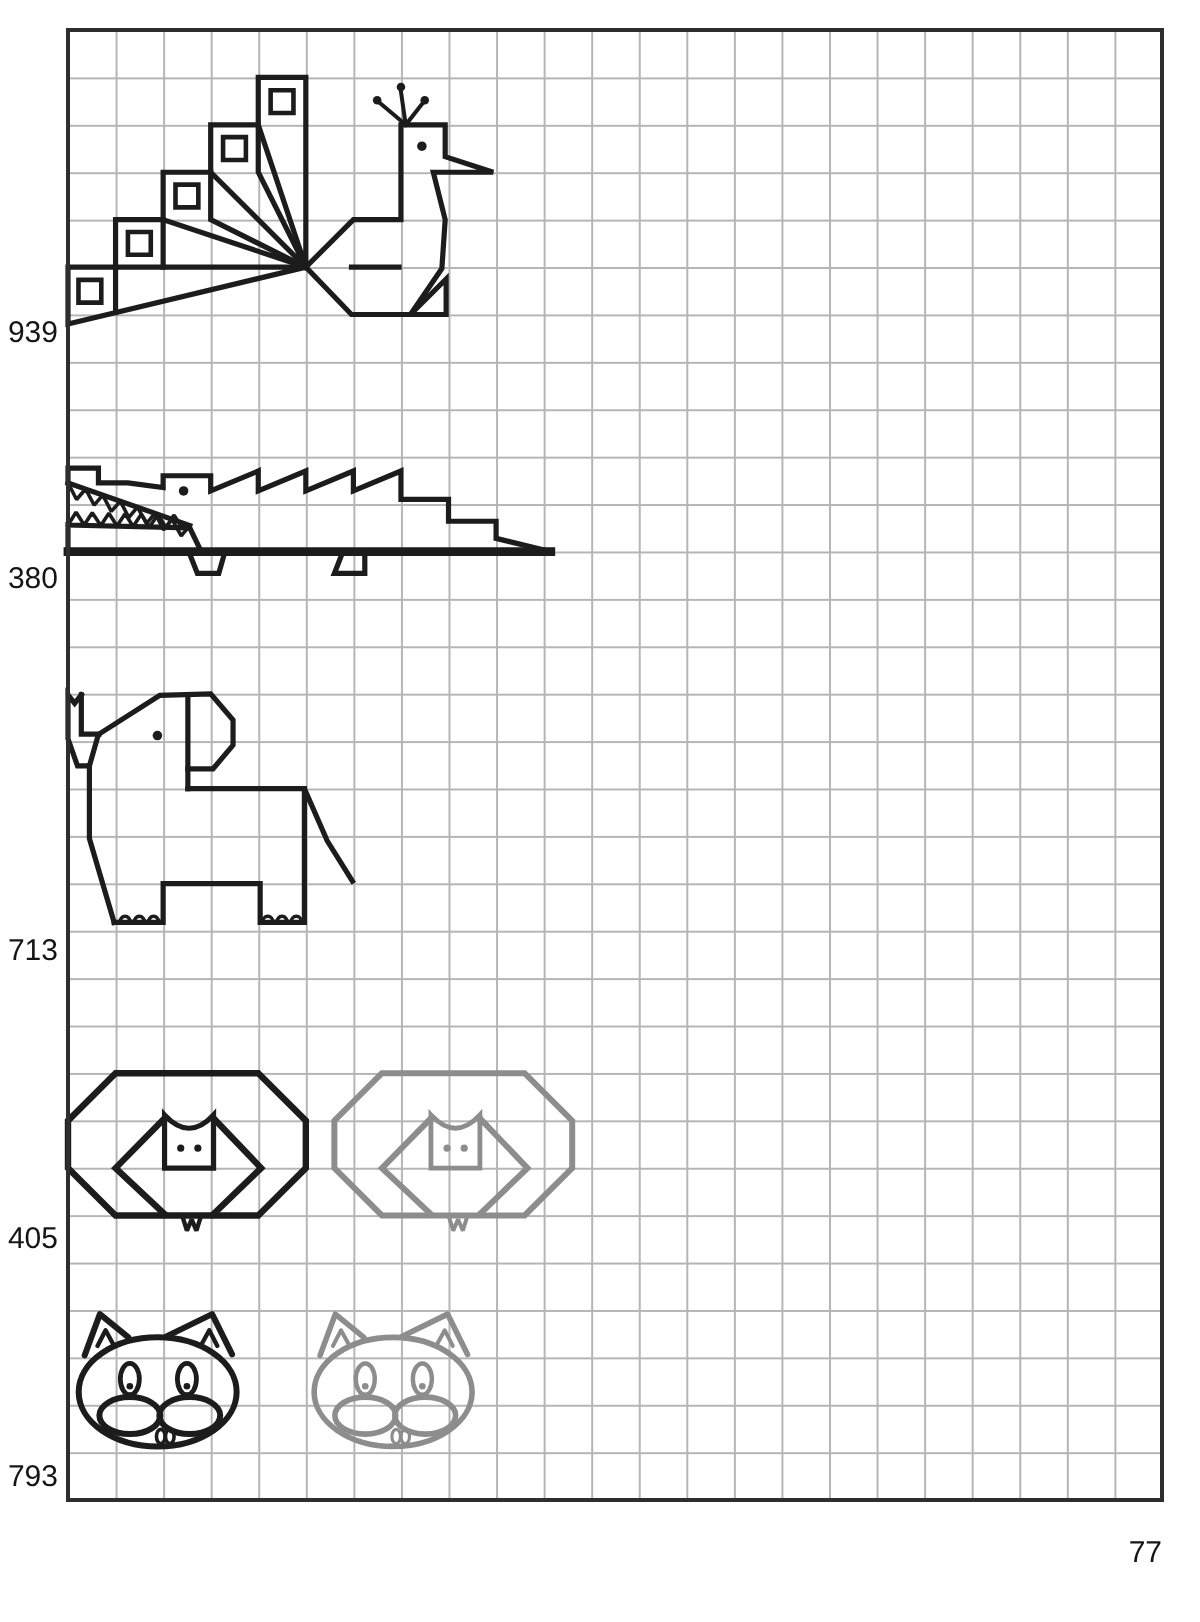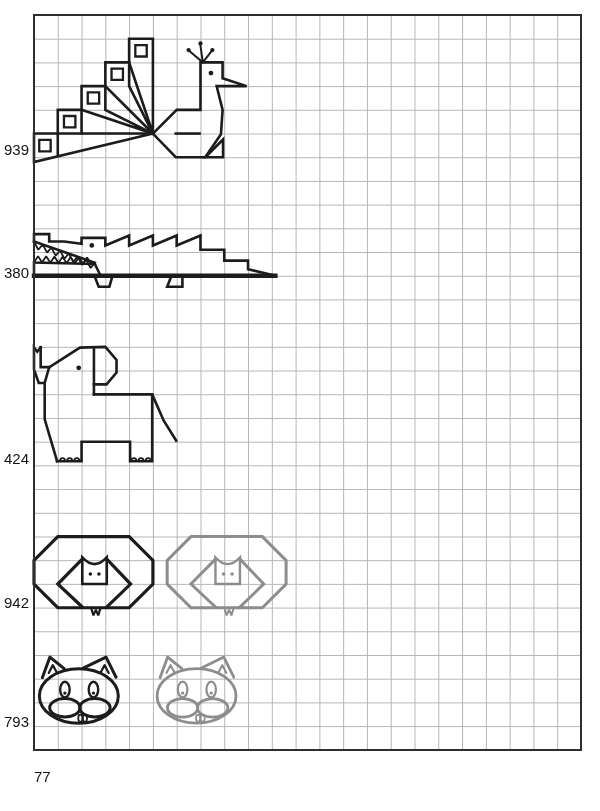--- a/index.html
+++ b/index.html
@@ -18,25 +18,25 @@
   }
   .grid-border{
     position:absolute;left:33px;top:14px;width:545px;height:733px;
     border:2px solid var(--grid-border,#2e2e2e);
     pointer-events:none;
   }
   svg.figures{position:absolute;left:0;top:0;}
   svg .stroke-shape{vector-effect:non-scaling-stroke;}
   .row-label{
     position:absolute;left:0;width:29px;height:18px;line-height:18px;
-    text-align:right;font-size:15px;color:var(--label,#151515);
+    text-align:right;font-size:15px;color:var(--label,#151515);margin-top:17px;
   }
   .page-number{
     position:absolute;left:34px;top:768px;width:547px;height:18px;line-height:18px;
-    text-align:left;font-size:15px;color:var(--label,#151515);
+    text-align:right;font-size:15px;color:var(--label,#151515);
   }
 </style>
 </head>
 <body>
 
 <div class="grid"></div>
 
 <svg class="figures" width="600" height="811" viewBox="0 0 600 811">
   <g transform="translate(34,15) scale(23.7826,23.7097)" fill="none" stroke-width="2.6" stroke-linecap="square" stroke-linejoin="miter">
 
@@ -138,17 +138,17 @@
         <circle cx="2.5" cy="28.6" r="0.07" fill="#8d8d8d"></circle>
       </g>
     </g>
   </g>
 </svg>
 
 <div class="grid-border"></div>
 
 <div class="row-label" style="top:141px">939</div>
 <div class="row-label" style="top:264px">380</div>
-<div class="row-label" style="top:450px">424</div>
-<div class="row-label" style="top:594px">942</div>
+<div class="row-label" style="top:450px">713</div>
+<div class="row-label" style="top:594px">405</div>
 <div class="row-label" style="top:713px">793</div>
 
 <div class="page-number">77</div>
 
 </body></html>

